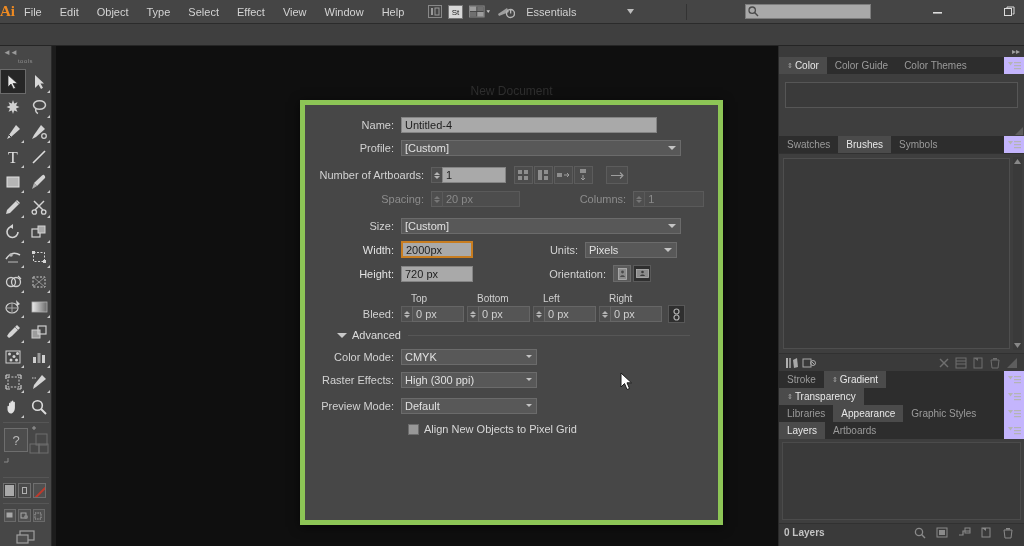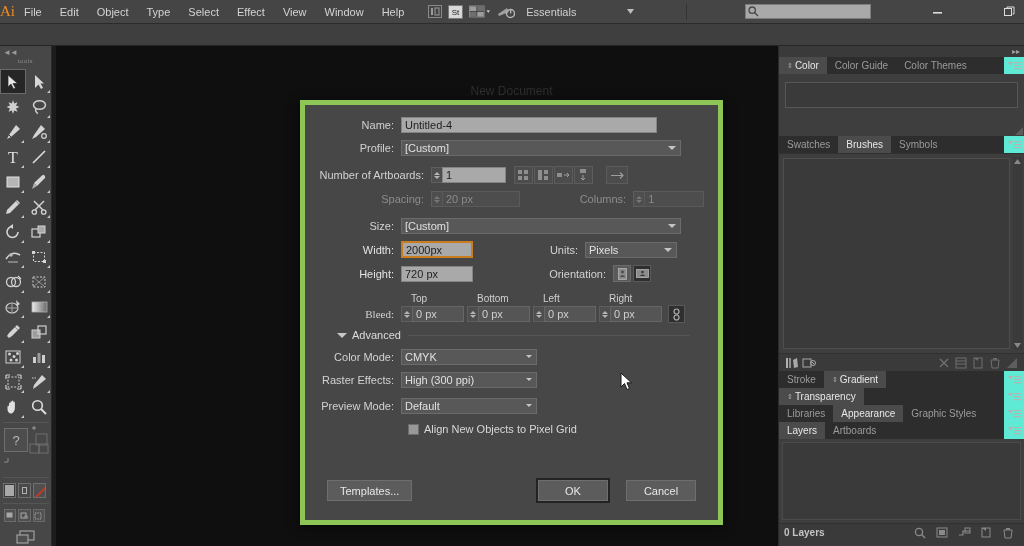--- a/index.html
+++ b/index.html
@@ -16,21 +16,21 @@
   
   .menubar {
     position: absolute; left: 0; top: 0; width: 1024px; height: 24px;
     background: #454545;
     display: flex; align-items: center;
     border-bottom: 1px solid #2b2b2b;
   }
   .ai-logo {
     width: 36px; height: 24px;
     display: flex; align-items: center; justify-content: center;
-    color: #ef8b22; font-weight: normal; font-size: 15px;
+    color: #ef8b22; font-weight: bold; font-size: 15px;
     font-family: "Liberation Serif", serif;
   }
   .menu-item {
     padding: 0 9px; height: 24px; line-height: 24px;
     color: #d4d4d4; font-size: 11px; white-space: nowrap;
   }
   .mb-sep { width: 1px; height: 16px; background: #333; margin: 0 6px; }
   .ctrl-icon {
     width: 22px; height: 16px; margin: 0 3px;
     display: flex; align-items: center; justify-content: center;
@@ -133,21 +133,21 @@
     position: absolute; left: 778px; top: 46px; width: 246px; height: 500px;
     background: #3a3a3a; border-left: 1px solid #2a2a2a;
   }
   .dock-grip {
     height: 11px; display: flex; align-items: center; justify-content: flex-end;
     padding-right: 4px; background: #3a3a3a;
   }
   .grip-icon { color: #a0a0a0; font-size: 8px; }
   .tabrow {
     display: flex; align-items: stretch; height: 17px;
-    background: #5eead4; position: relative;
+    background: #c4b5fd; position: relative;
   }
   .ptab {
     display: flex; align-items: center; padding: 0 8px;
     font-size: 10px; color: #9b9b9b; background: #2d2d2d;
     white-space: nowrap;
   }
   .ptab.active { background: #4b4b4b; color: #e8e8e8; }
   .ptab .dots { color: #a8a8a8; font-size: 7px; margin-right: 3px; letter-spacing: -1px; }
   .tabrow-fill { flex: 1; background: #2d2d2d; }
   .pmenu {
@@ -1034,21 +1034,21 @@
           </div>
         </div>
 
         <div class="bleed-heads">
           <div class="bh">Top</div>
           <div class="bh">Bottom</div>
           <div class="bh">Left</div>
           <div class="bh">Right</div>
         </div>
         <div class="bleed-row">
-          <div class="flabel" style="width:82px;font-family:Liberation Serif, serif;">Bleed:</div>
+          <div class="flabel" style="width:82px;">Bleed:</div>
           <div class="bleed-cell">
             <div class="spinner">
               <span class="ar up"></span>
               <span class="ar dn"></span>
             </div>
             <div class="dark-input">0 px</div>
           </div>
           <div class="bleed-cell">
             <div class="spinner">
               <span class="ar up"></span>
@@ -1105,25 +1105,20 @@
             <span class="dd-arrow small"></span>
           </div>
         </div>
 
         <div class="checkrow">
           <span class="chkbox"></span>
           <span style="font-size:11px; color:#d8d8d8;">Align New Objects to Pixel Grid</span>
         </div>
       </div>
 
-      <div class="dlg-footer">
-        <div class="btn btn-templates">Templates...</div>
-        <div class="btn primary btn-ok">OK</div>
-        <div class="btn btn-cancel">Cancel</div>
-      </div>
     </div>
   </div>
 
   <svg class="cursor-arrow" width="14" height="20" viewBox="0 0 14 20" style="left: 620px; top: 372px;">
     <path d="M1 1 L1 15 L4.5 11.5 L7 17.5 L9.5 16.5 L7 10.8 L11.5 10.8 Z" fill="#ffffff" stroke="#1a1a1a" stroke-width="1"></path>
   </svg>
 
 </div>
 
 </body></html>

